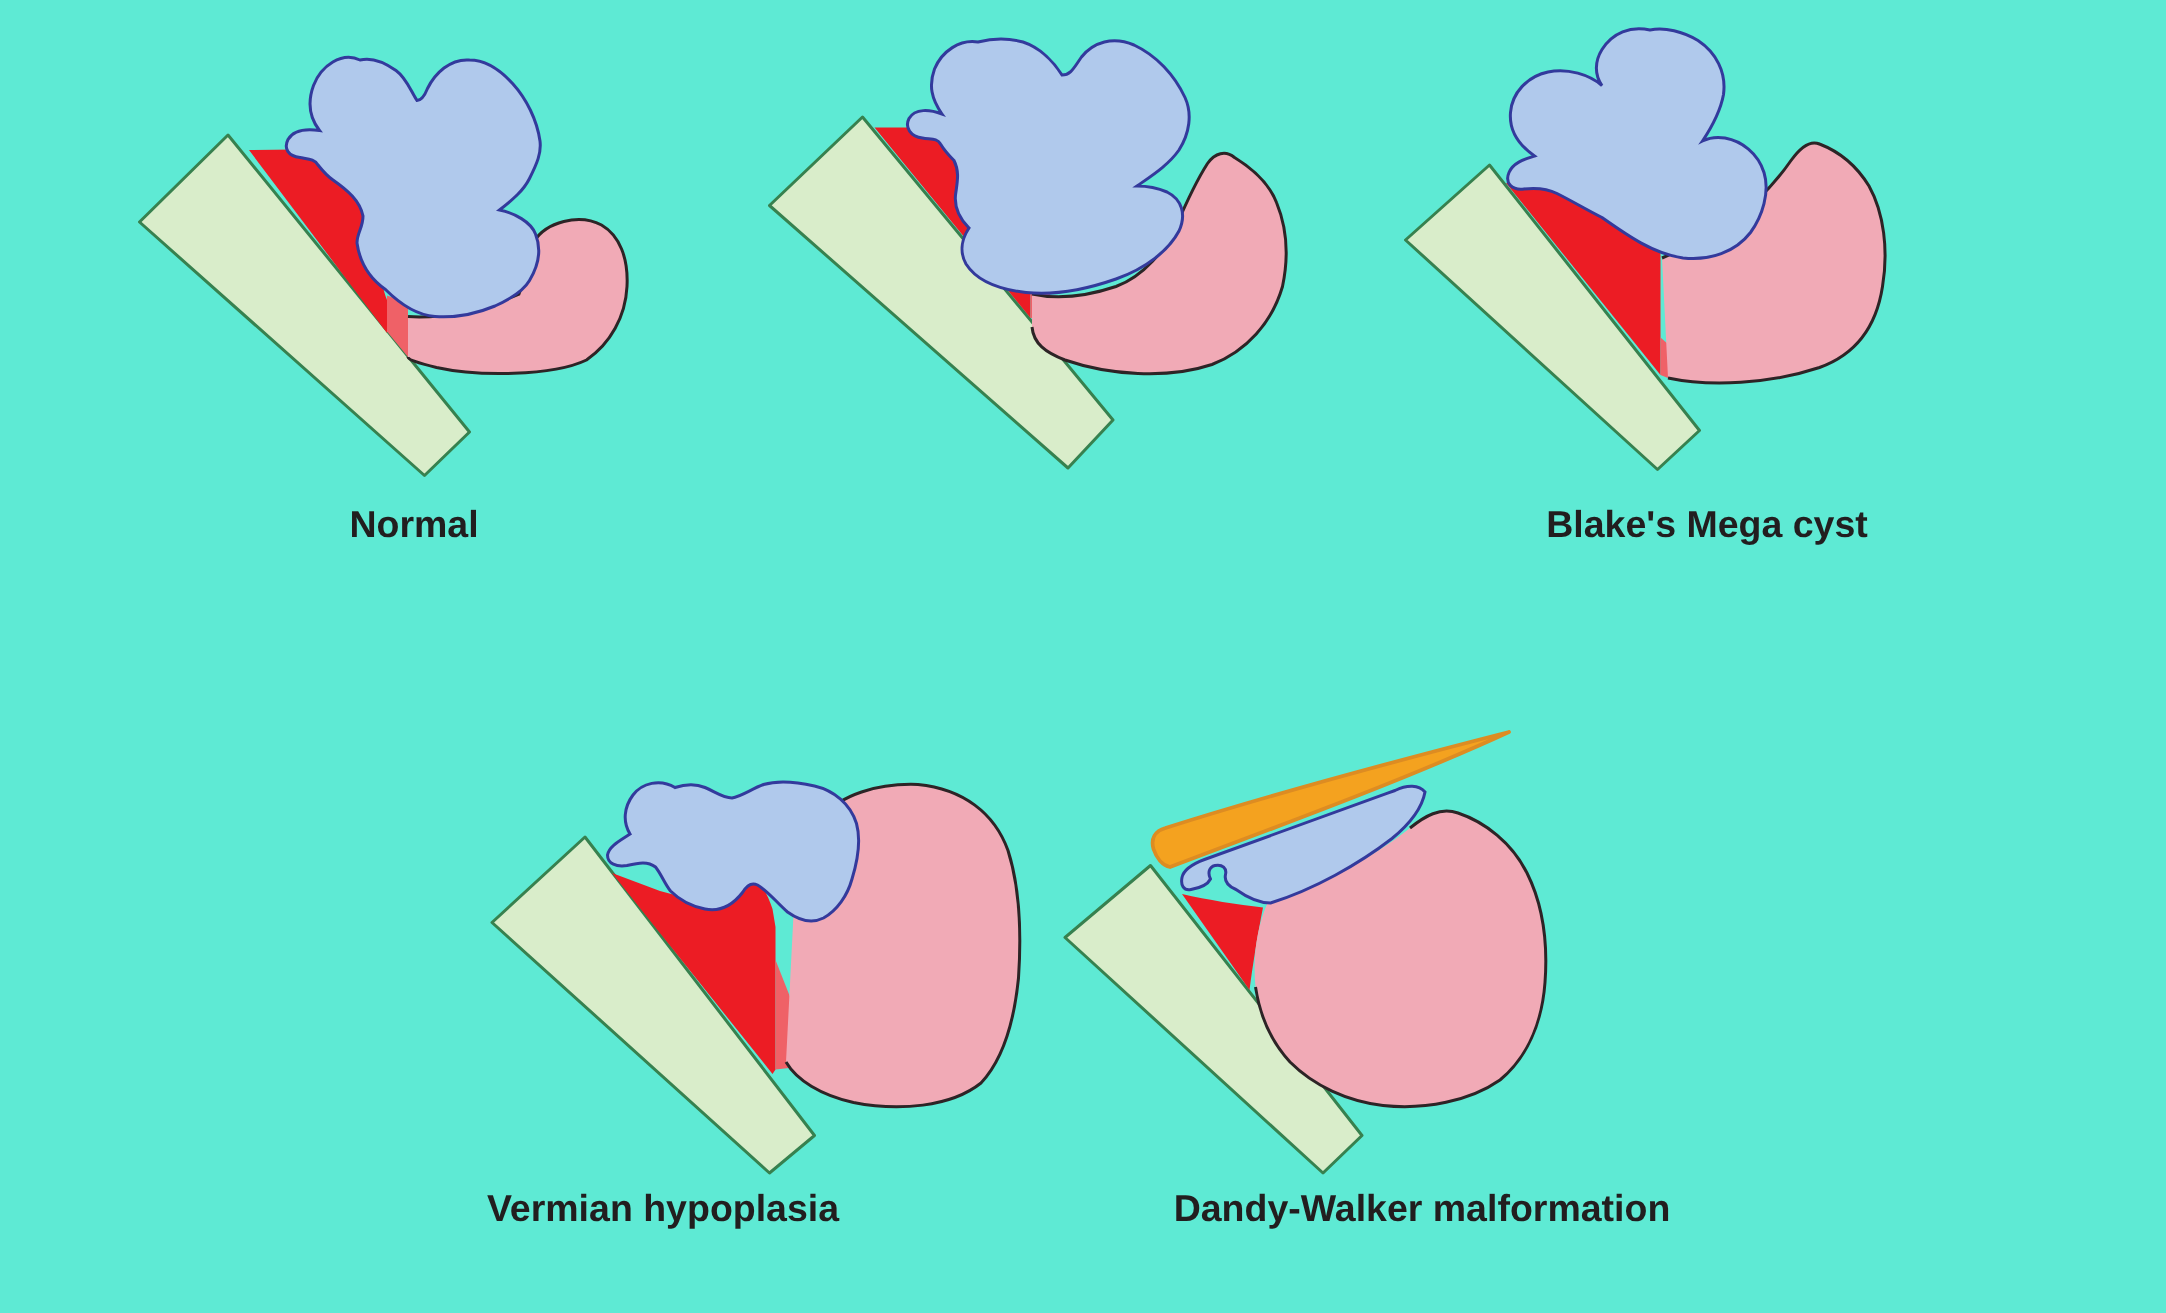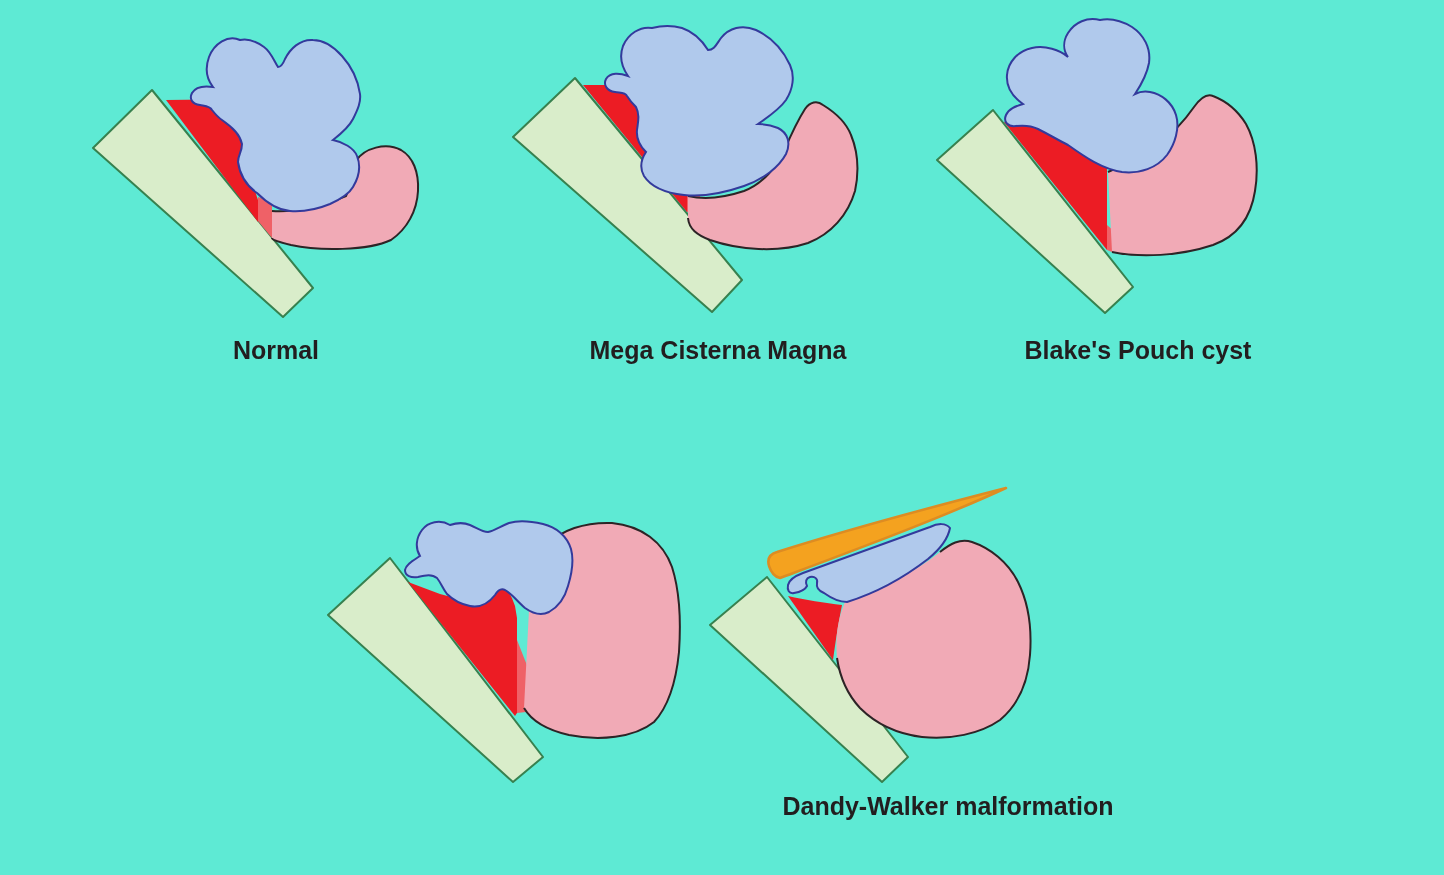--- a/index.html
+++ b/index.html
@@ -67,16 +67,16 @@
       <polygon points="767,577 908,757 882,782 710,625" stroke-width="2" stroke-linejoin="round" fill="#d9edca" stroke="#37814f"></polygon>
       <path d="M788,596 C805,600 825,603 842,605 C838,625 835,645 833,660 Z" fill="#ec1c24"></path>
       <path d="M845,602 C880,590 915,572 940,552 C950,544 960,538 972,542 C990,548 1008,562 1018,582 C1028,602 1032,628 1030,655 C1028,682 1018,705 1000,720 C980,734 950,740 922,737 C898,734 876,724 860,708 C848,695 840,678 837,658 C835,638 838,618 845,602 Z" fill="#f1aab6"></path>
       <path d="M940,552 C950,544 960,538 972,542 C990,548 1008,562 1018,582 C1028,602 1032,628 1030,655 C1028,682 1018,705 1000,720 C980,734 950,740 922,737 C898,734 876,724 860,708 C848,695 840,678 837,658" fill="none" stroke-width="2" stroke="#2d2426"></path>
       <path d="M950,528 C946,523 938,523 930,527 C885,543 840,560 803,573 C795,576 789,580 788,585 C787,590 789,594 794,593 C800,592 805,590 807,586 C805,582 806,578 810,577 C815,576 818,579 817,583 C816,588 819,591 824,593 C831,598 839,602 847,602 C876,593 906,576 928,559 C939,550 948,539 950,528 Z" stroke-width="2" fill="#b0c9ec" stroke="#333a9c"></path>
       <path d="M1006,488 C920,510 840,532 777,552 C770,554 767,559 769,566 C771,572 775,577 780,578 C860,548 941,518 1006,488 Z" stroke-width="2.5" stroke-linejoin="round" fill="#f4a21f" stroke="#dd8c22"></path>
     </g>
   </svg>
 
   <div class="panel-label" style="left: 276px; top: 336px; color: rgb(34, 30, 31);">Normal</div>
-  <div class="panel-label" style="left: 718px; top: 336px; color: rgb(34, 30, 31);">Mega Cisterna Magna</div>
-  <div class="panel-label" style="left: 1138px; top: 336px; color: rgb(34, 30, 31);">Blake's Pouch cyst</div>
+  <div class="panel-label" style="left: 1138px; top: 336px; color: rgb(34, 30, 31);">Blake's Mega cyst</div>
+  <div class="panel-label" style="left: 442px; top: 792px; color: rgb(34, 30, 31);">Vermian hypoplasia</div>
   <div class="panel-label" style="left: 948px; top: 792px; color: rgb(34, 30, 31);">Dandy-Walker malformation</div>
 </div>
 
 </body></html>

